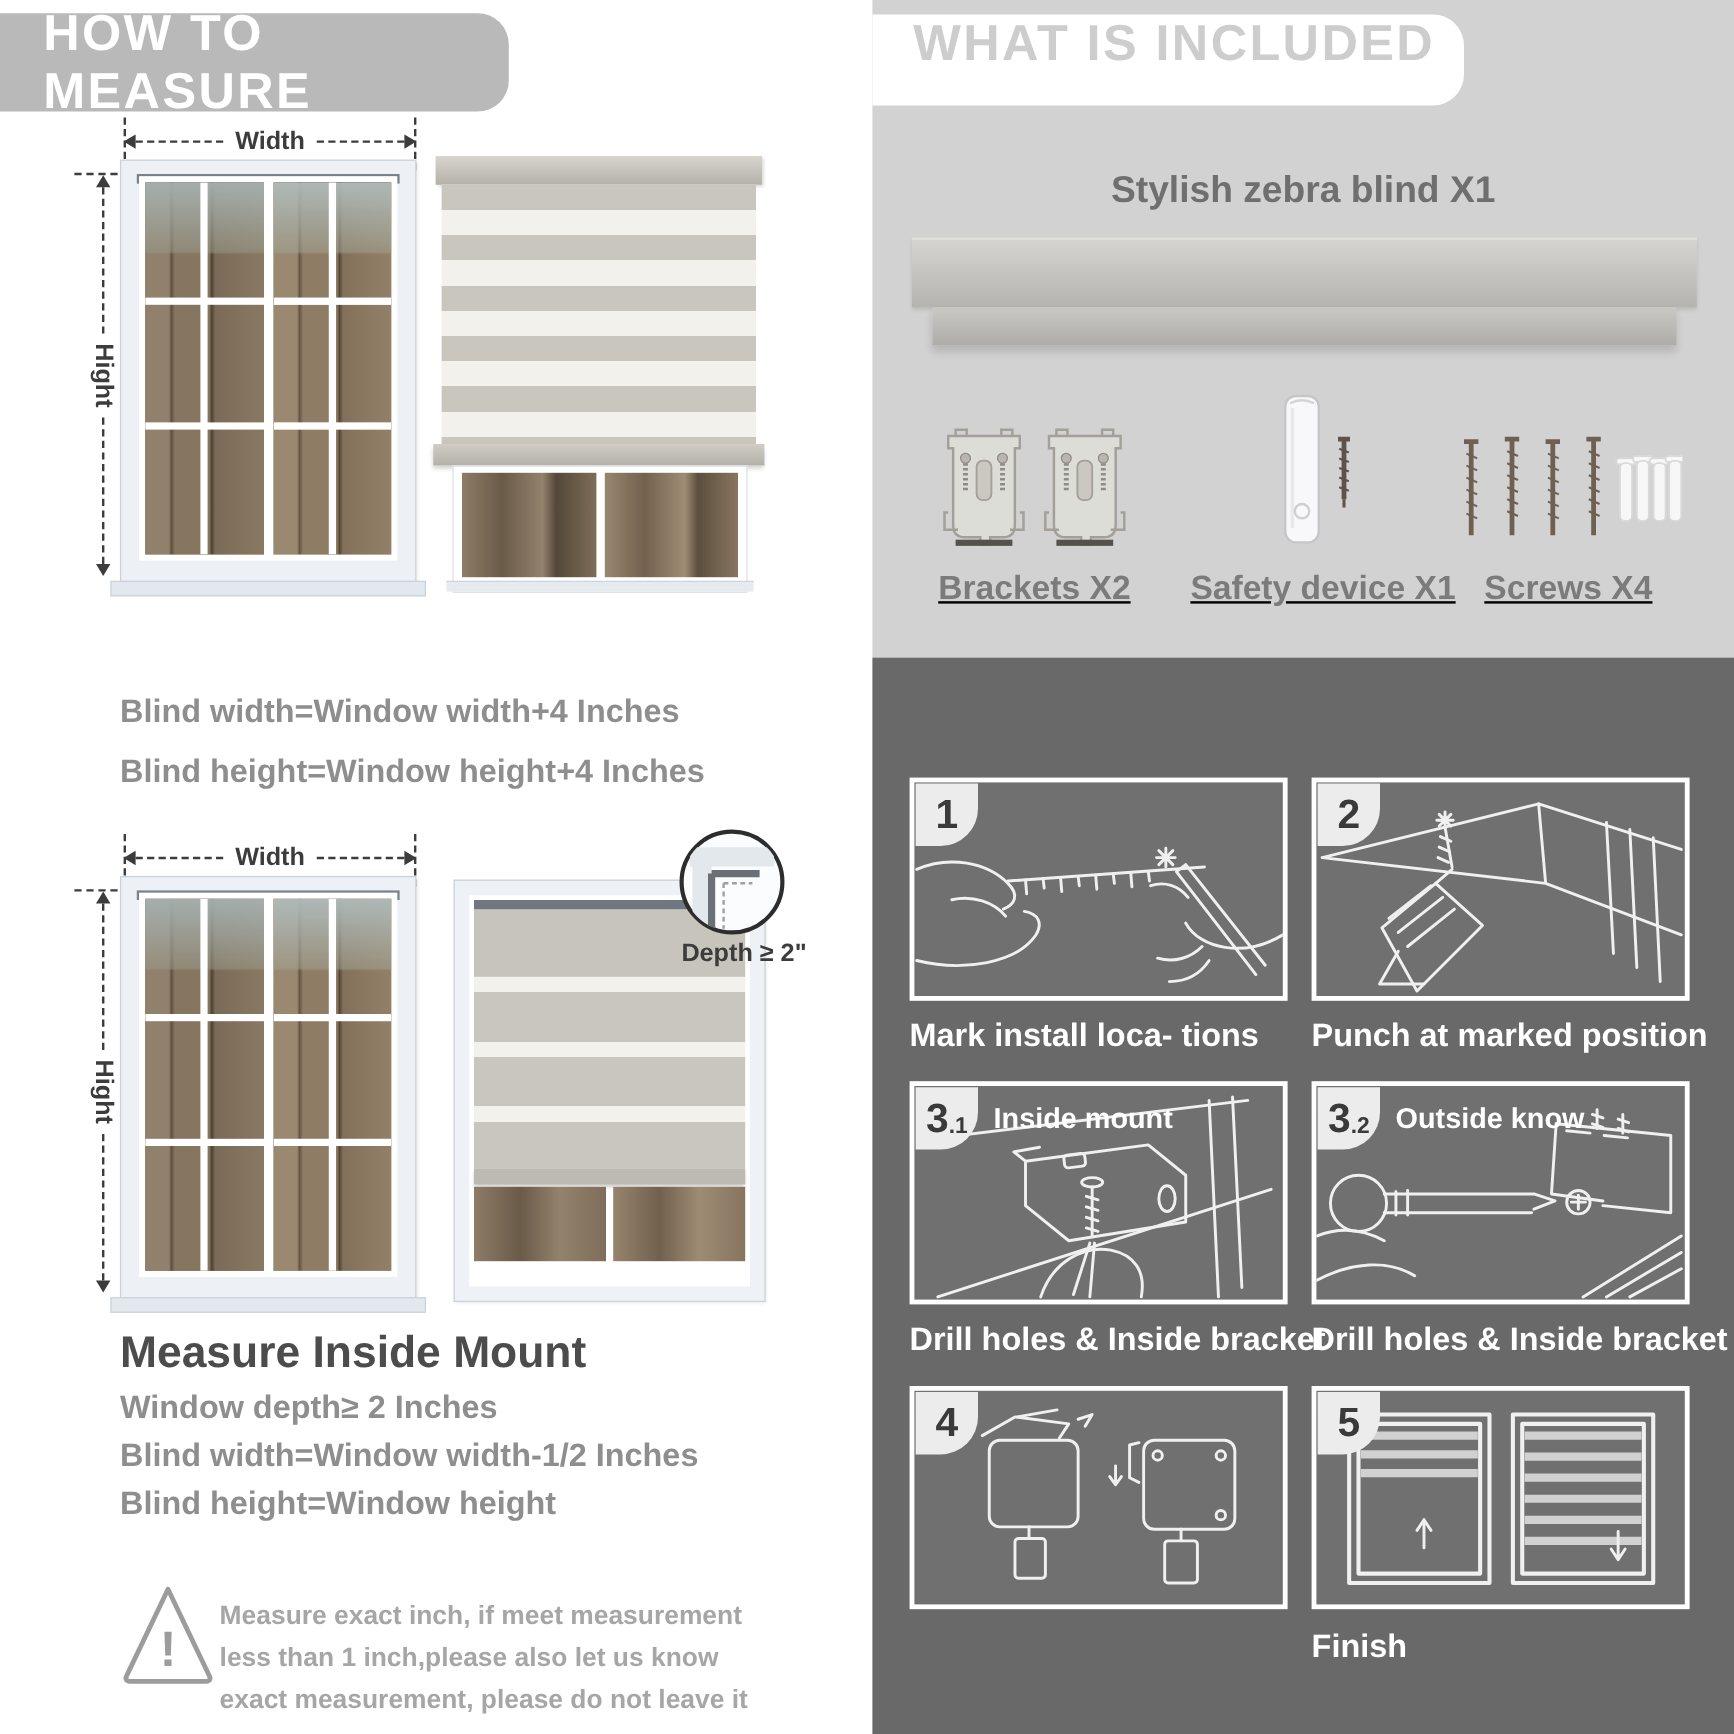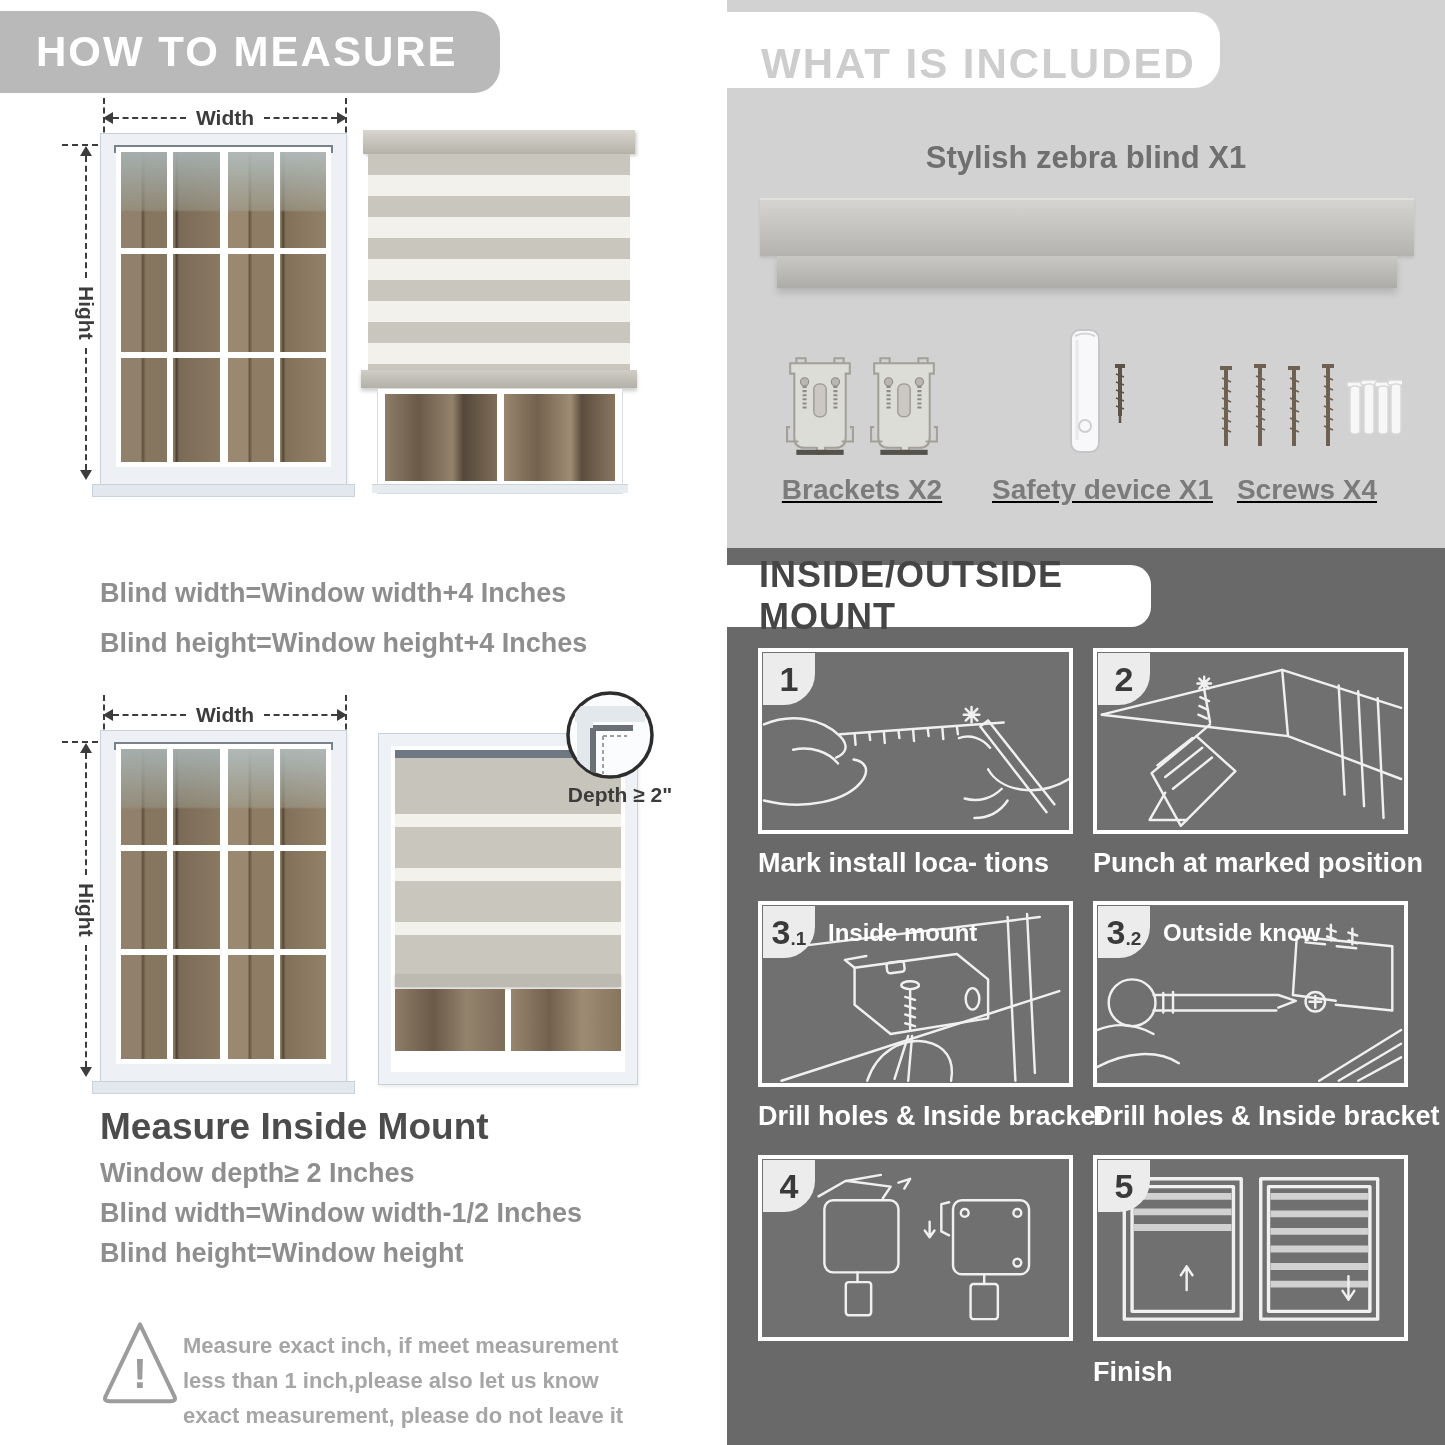--- a/index.html
+++ b/index.html
@@ -5,21 +5,21 @@
   * { margin:0; padding:0; box-sizing:border-box; }
   html,body { background:#fff; }
   .page {
     position:relative; width:1445px; height:1445px; overflow:hidden;
     font-family:"Liberation Sans", sans-serif; background:#ffffff;
   }
   .abs { position:absolute; }
 
   
   .howto-banner {
-    position:absolute; left:0; top:11px; width:500px; height:82px;
+    position:absolute; left:0; top:11px; width:424px; height:82px;
     background:#b9b9b9; border-radius:0 26px 26px 0;
     display:flex; align-items:center; padding-left:36px;
     color:#ffffff; font-size:42px; font-weight:700; letter-spacing:2px;
   }
   .section-heading { position:absolute; font-size:37px; font-weight:700; color:#4c4c4c; }
   .formula-line { position:absolute; font-size:27px; font-weight:700; color:#8e8e8e; }
 
   
   .win {
     position:absolute; width:247px; height:352px;
@@ -83,21 +83,21 @@
   .mag { position:absolute; left:563px; top:688px; width:94px; height:94px; }
   .depth-label { position:absolute; left:560px; top:783px; width:120px; text-align:center; font-size:21px; font-weight:700; color:#3c3c3c; }
 
   
   .warn-text { position:absolute; left:183px; top:1328px; width:460px; font-size:22px; font-weight:700; color:#a6a6a6; line-height:1.6; }
 
   
   .right-top { position:absolute; left:727px; top:0; width:718px; height:548px; background:#d2d2d2; }
   .included-banner {
     position:absolute; left:0; top:12px; width:493px; height:76px; background:#ffffff;
-    border-radius:0 26px 26px 0; display:flex; align-items:flex-end; padding-left:34px;
+    border-radius:0 26px 26px 0; display:flex; align-items:flex-start; padding-left:34px;
     color:#cdcdcd; font-size:42px; font-weight:700; letter-spacing:2px;
   }
   .product-title { position:absolute; left:0; top:140px; width:100%; text-align:center; font-size:31px; font-weight:700; color:#6f6f6f; }
   .headrail-top { position:absolute; left:33px; top:198px; width:654px; height:58px;
     background:linear-gradient(180deg,#d5d4d0,#b4b3af); border-top:2px solid #e0dfdb; box-shadow:0 2px 3px rgba(0,0,0,.1); }
   .headrail-bottom { position:absolute; left:50px; top:256px; width:620px; height:32px;
     background:linear-gradient(180deg,#c9c8c4,#adaca8); box-shadow:0 5px 7px rgba(0,0,0,.14); }
   .item-group { position:absolute; width:200px; text-align:center;text-decoration:underline; }
   .item-art { height:122px; display:flex; align-items:flex-end; justify-content:center; gap:12px; }
   .item-label { margin-top:14px; font-size:28px; font-weight:700; color:#7b7b7b; white-space:nowrap; }
@@ -333,23 +333,20 @@
                 <rect x="0" y="4" width="10" height="50" rx="4"></rect>
               </g>
           </g>
         </svg>
       </div>
       <div class="item-label">Screws X4</div>
     </div>
   </div>
 
   <div class="right-bottom">
-    <div class="mount-banner">
-      <span>INSIDE/OUTSIDE MOUNT</span>
-    </div>
 
     <div class="step" style="left:31px; top:100px;">
       <div class="badge">
         <span class="badge-num">1</span>
       </div>
       <svg viewBox="0 0 315 178">
         <g class="ln">
           <path d="M2 72 C30 60 62 66 80 84 M80 84 c10 10 6 18 -4 22"></path>
           <path d="M2 150 c40 10 86 2 102 -22 c6 -10 2 -18 -10 -20"></path>
           <path d="M32 98 c18 -4 36 2 46 14"></path>

